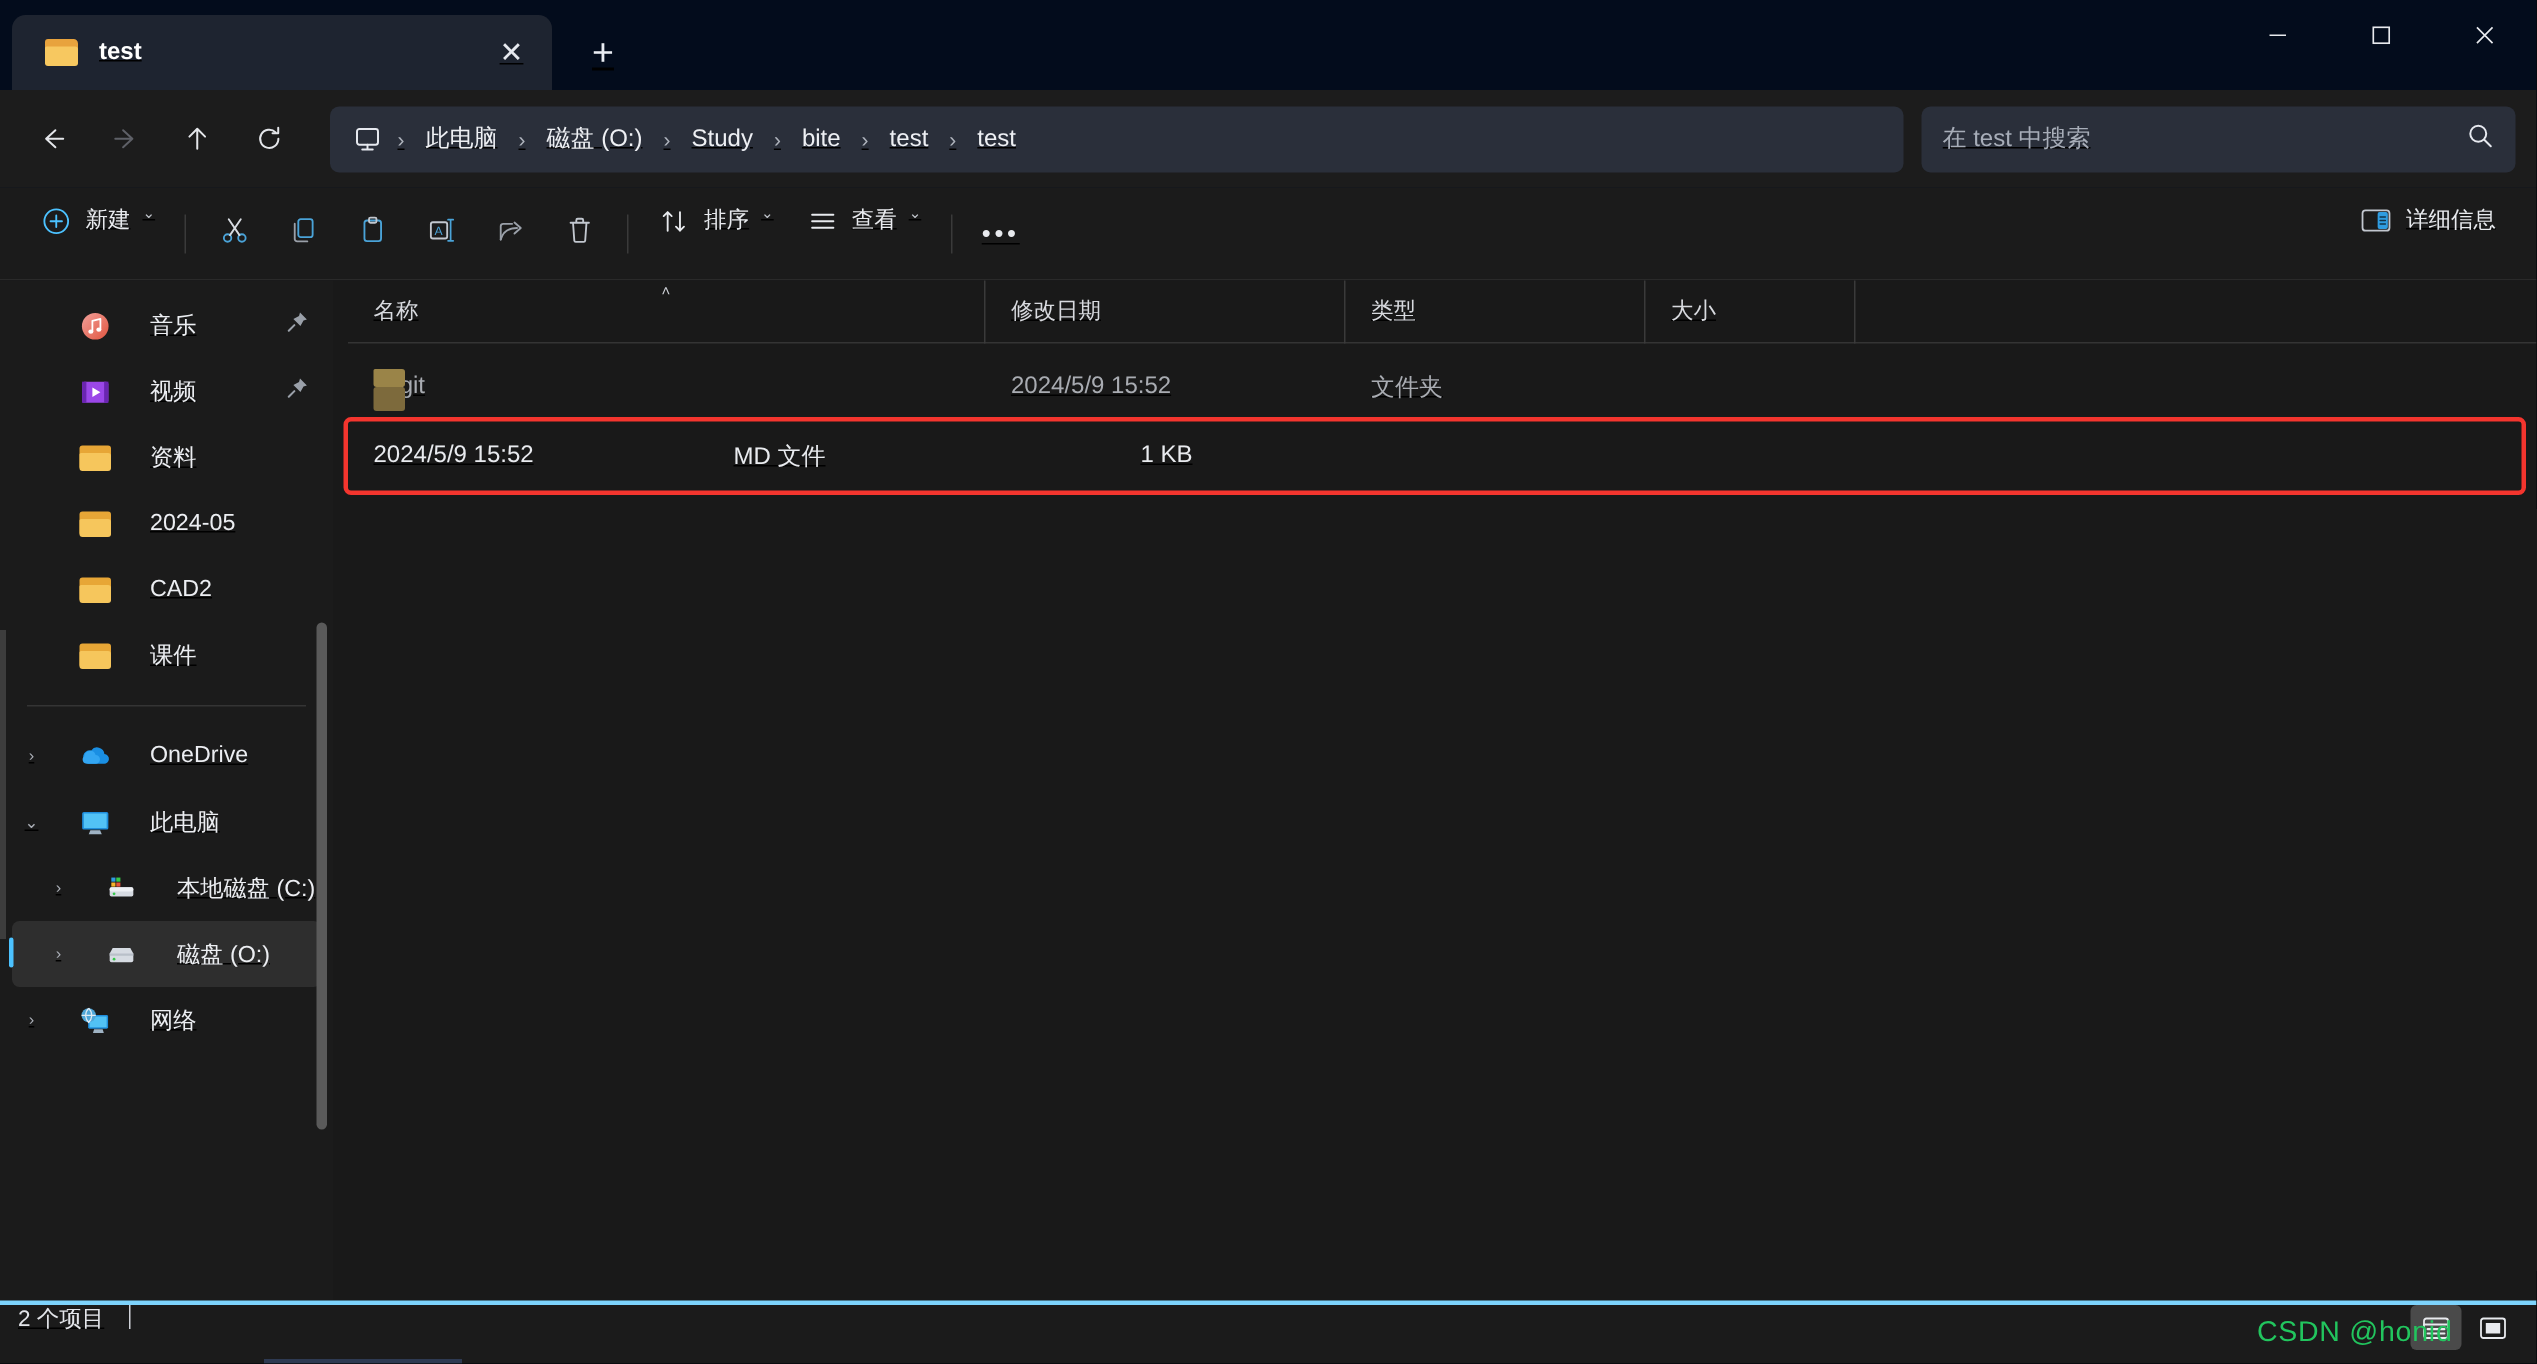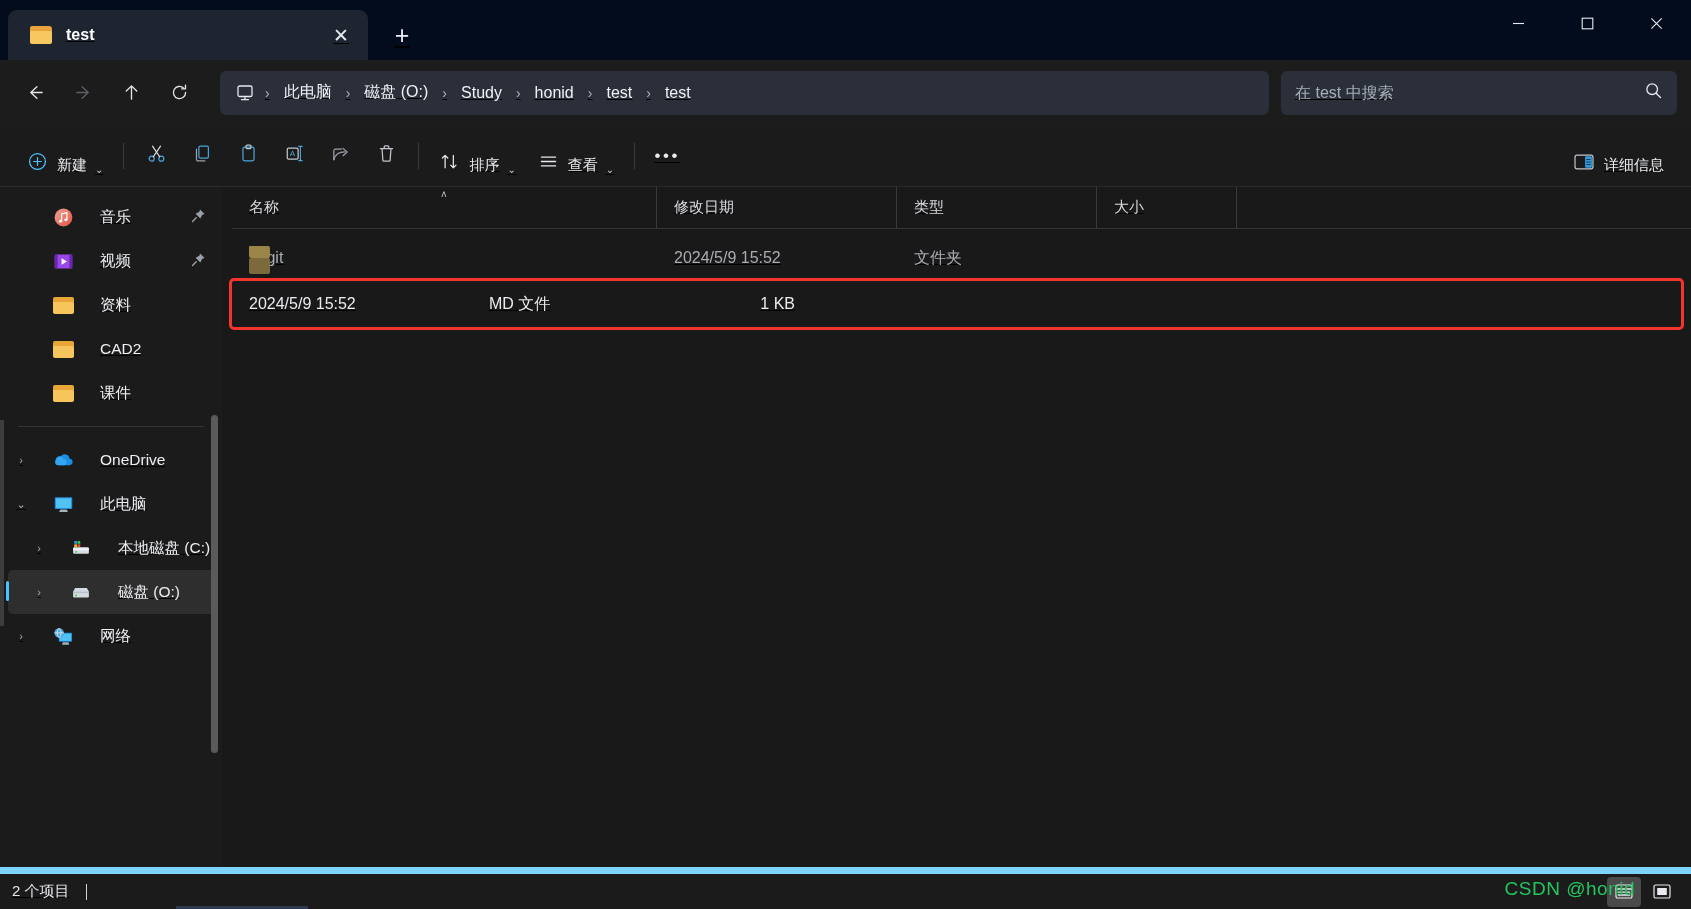--- a/index.html
+++ b/index.html
@@ -114,21 +114,21 @@
   
   .toolbar {
     height: 62px; background: #1b1b1b;
     display: flex; align-items: center;
     padding: 0 16px;
     flex: 0 0 62px;
     border-bottom: 1px solid #2a2a2a;
   }
   .tb-item {
     height: 38px; border-radius: 5px;
-    display: flex; align-items: flex-end;
+    display: flex; align-items: flex-start;
     padding: 0 11px; color: #e8eaee; font-size: 15px;
     white-space: nowrap;
   }
   .tb-item .lbl { margin-left: 9px; }
   .tb-chev { margin-left: 8px; font-size: 10px; color: #c4c8cf; }
   .tb-iconbtn {
     width: 46px; height: 38px; border-radius: 5px;
     display: flex; align-items: center; justify-content: center;
   }
   .tb-sep { width: 1px; height: 26px; background: #3a3a3a; margin: 0 9px; }
@@ -238,24 +238,24 @@
   }
   .fileicon .fold {
     position: absolute; right: 0; top: 0; width: 32%; height: 26%;
     background: #c3c7cf;
     clip-path: polygon(0 0, 100% 100%, 0 100%);
   }
 
   
   .statusbar {
     height: 42px; background: #1b1b1b;
-    display: flex; align-items: center;
+    display: flex; align-items: flex-start;
     padding: 0 12px;
     flex: 0 0 42px;
-    border-top: 7px solid #7dd3fc;
+    border-top: 3px solid #7dd3fc;
     position: relative;
   }
   .status-text { color: #e3e5ea; font-size: 15px; }
   .status-caret {
     display: inline-block; width: 1px; height: 16px;
     background: #cfd2d8; margin-left: 16px; vertical-align: -3px;
   }
   .view-toggles { margin-left: auto; display: flex; gap: 4px; }
   .vt {
     width: 34px; height: 30px; border-radius: 4px;
@@ -339,21 +339,21 @@
             <path d="M11 14.5 V17 M7.5 17.6 H14.5" stroke="#e6e9ef" stroke-width="1.3" stroke-linecap="round"></path>
           </svg>
       </span>
       <span class="crumb-sep">›</span>
       <span class="crumb">此电脑</span>
       <span class="crumb-sep">›</span>
       <span class="crumb">磁盘 (O:)</span>
       <span class="crumb-sep">›</span>
       <span class="crumb">Study</span>
       <span class="crumb-sep">›</span>
-      <span class="crumb">honid</span>
+      <span class="crumb">bite</span>
       <span class="crumb-sep">›</span>
       <span class="crumb">test</span>
       <span class="crumb-sep">›</span>
       <span class="crumb">test</span>
     </div>
 
     <div class="searchbox">
       <input type="text" placeholder="在 test 中搜索" style="">
       <span>
         <svg width="19" height="19" viewBox="0 0 20 20">
@@ -527,20 +527,30 @@
         <span class="nav-expander"></span>
         <span class="nav-icon">
           <span class="folder">
               <span class="b"></span>
               <span class="f"></span>
             </span>
         </span>
         <span class="nav-label">资料</span>
       </div>
 
+      <div class="nav-row">
+        <span class="nav-expander"></span>
+        <span class="nav-icon">
+          <span class="folder">
+              <span class="b"></span>
+              <span class="f"></span>
+            </span>
+        </span>
+        <span class="nav-label">2024-05</span>
+      </div>
 
       <div class="nav-row">
         <span class="nav-expander"></span>
         <span class="nav-icon">
           <span class="folder">
               <span class="b"></span>
               <span class="f"></span>
             </span>
         </span>
         <span class="nav-label">CAD2</span>

